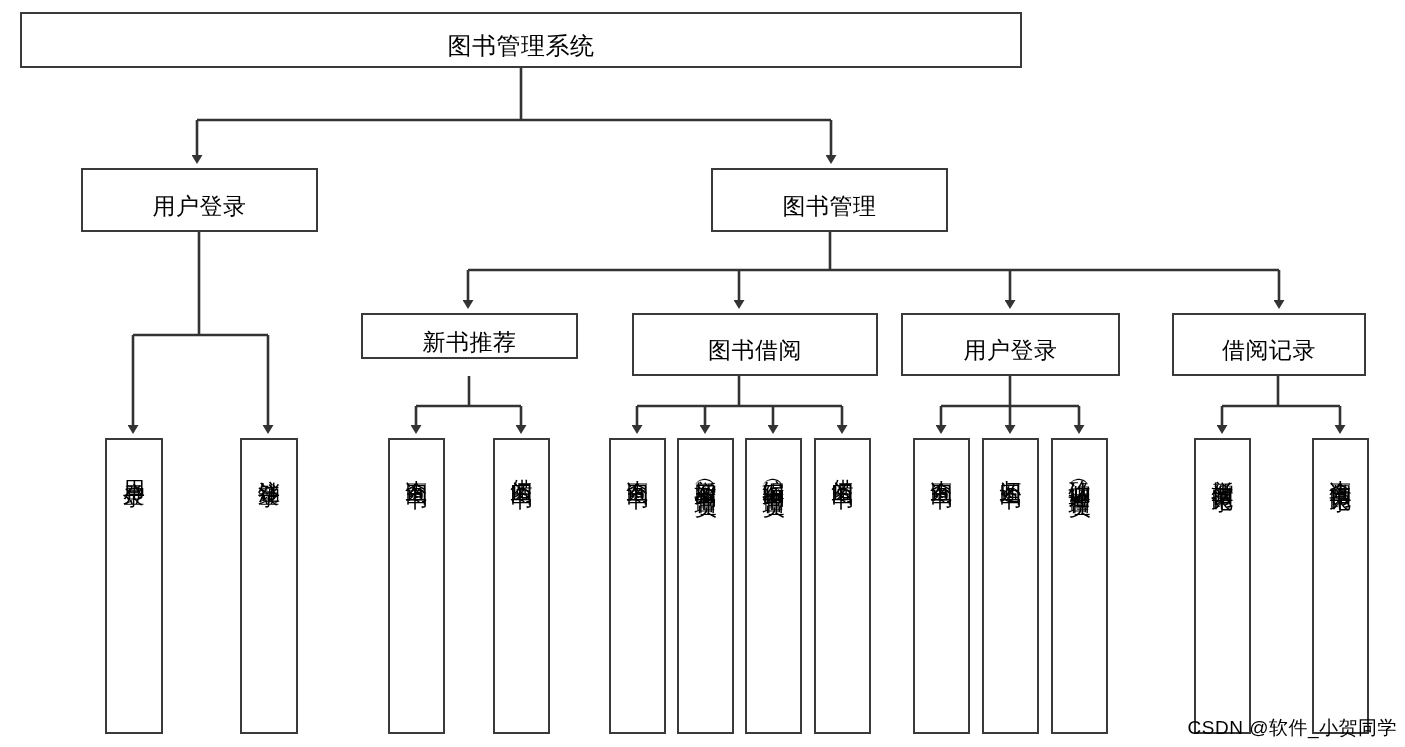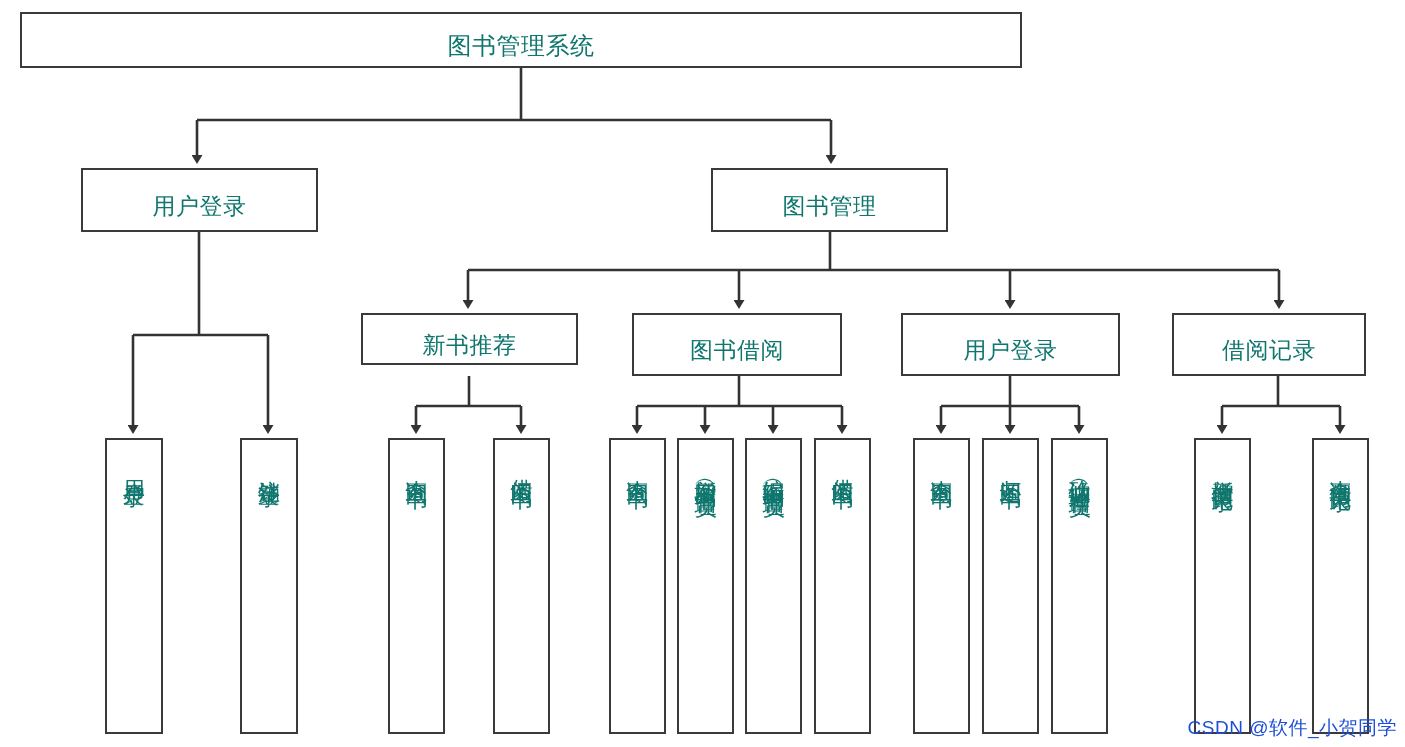--- a/index.html
+++ b/index.html
@@ -30,21 +30,21 @@
     position: absolute;
     box-sizing: border-box;
     background: #ffffff;
     border: 2.5px solid #3a3a3a;
     display: flex;
     align-items: center;
     justify-content: center;
     z-index: 2;
   }
   .node .label {
-    color: #0f766e;
+    color: #000000;
     line-height: 1.05;
     white-space: nowrap;
     margin-top: 12px;
   }
   .node.horiz .label {
     font-size: 23px;
     letter-spacing: 0.5px;
   }
   .node.root .label {
     font-size: 24px;
@@ -59,21 +59,21 @@
     text-orientation: upright;
     font-size: 22px;
     letter-spacing: 2.5px;
     line-height: 1;
   }
   .watermark {
     position: absolute;
     right: 8px;
     bottom: 6px;
     font-size: 19px;
-    color: #1d4ed8;
+    color: #000000;
     letter-spacing: 0.5px;
     z-index: 5;
     white-space: nowrap;
     margin-left: 32px;
   }
 </style>
 </head>
 <body>
 
 <div id="canvas">
@@ -132,24 +132,24 @@
     <span class="label">图书管理系统</span>
   </div>
 
   <div class="node horiz" style="left:81px; top:168px; width:237px; height:64px;">
     <span class="label">用户登录</span>
   </div>
   <div class="node horiz" style="left:711px; top:168px; width:237px; height:64px;">
     <span class="label">图书管理</span>
   </div>
 
-  <div class="node horiz" style="left:361px; top:313px; width:217px; height:52px;">
+  <div class="node horiz" style="left:361px; top:313px; width:217px; height:46px;">
     <span class="label">新书推荐</span>
   </div>
-  <div class="node horiz" style="left:632px; top:313px; width:210px; height:63px;">
+  <div class="node horiz" style="left:632px; top:313px; width:246px; height:63px;">
     <span class="label">图书借阅</span>
   </div>
   <div class="node horiz" style="left:901px; top:313px; width:219px; height:63px;">
     <span class="label">用户登录</span>
   </div>
   <div class="node horiz" style="left:1172px; top:313px; width:194px; height:63px;">
     <span class="label">借阅记录</span>
   </div>
 
   <div class="node leaf" style="left:105px; top:438px; width:58px; height:296px;">

